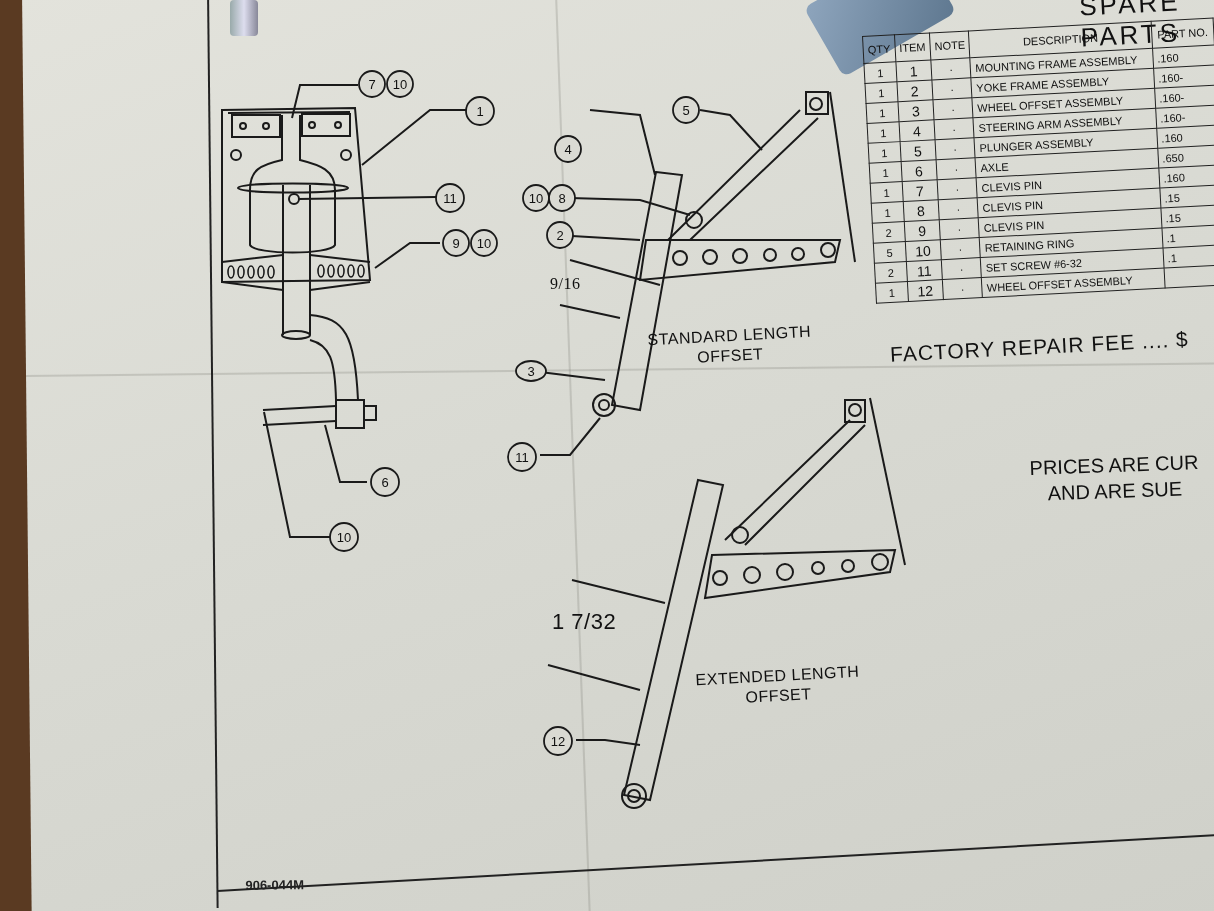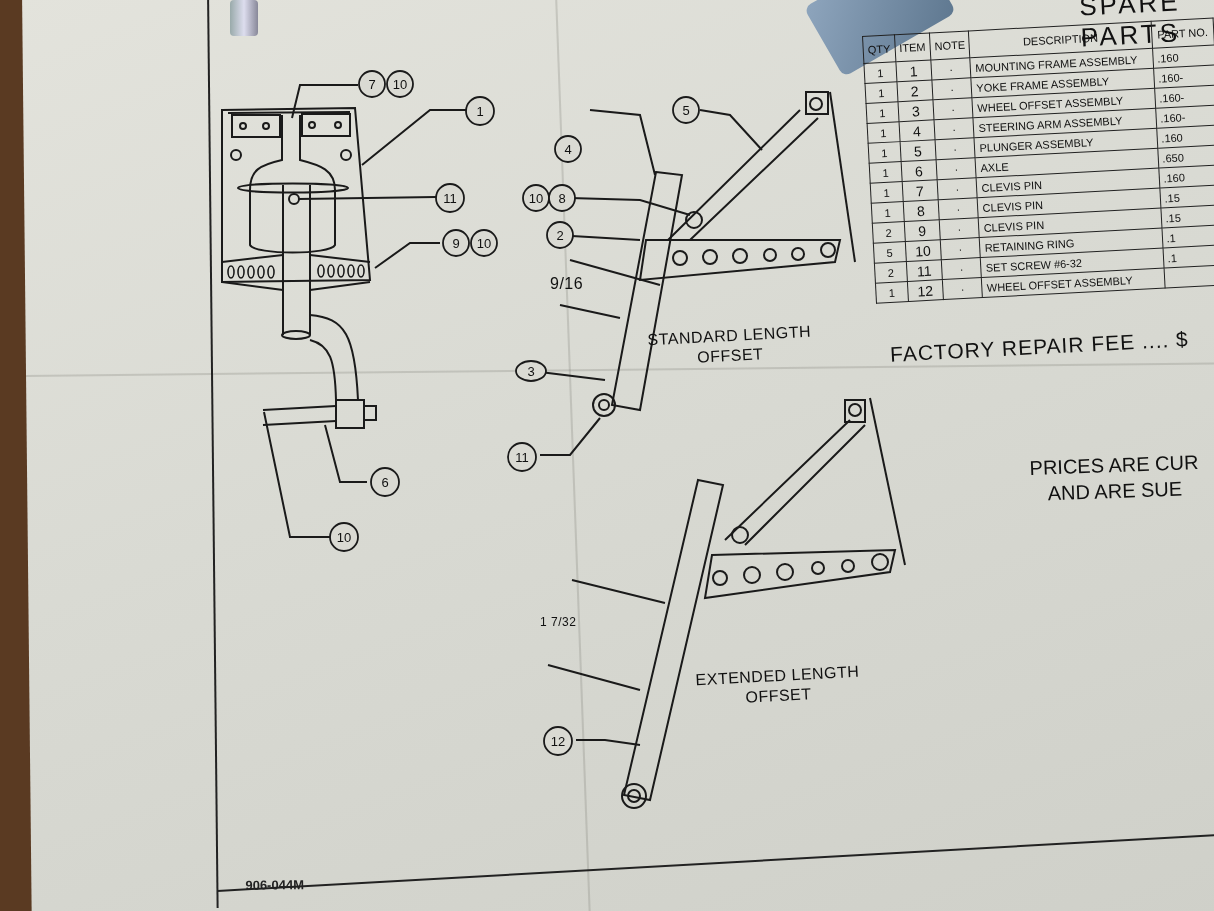--- a/index.html
+++ b/index.html
@@ -158,26 +158,26 @@
     <text x="568" y="154">4</text>
     <text x="536" y="203">10</text>
       <text x="562" y="203">8</text>
     <text x="560" y="240">2</text>
     <text x="531" y="376">3</text>
     <text x="522" y="462">11</text>
     <text x="558" y="746">12</text>
   </g>
 </svg>
 
-<div class="label" style="left:550px;top:274px;font-size:16px;">9/16</div>
+<div class="label" style="left:550px;top:274px;font-size:16px;font-family:Liberation Serif, serif;">9/16</div>
 <div class="label" style="left:648px;top:326px;transform:rotate(-3deg);">
   <div>STANDARD LENGTH</div>
   <div>OFFSET</div>
 </div>
-<div class="label" style="left:540px;top:612px;font-size:12px;">1 7/32</div>
+<div class="label" style="left:552px;top:612px;font-size:22px;">1 7/32</div>
 <div class="label" style="left:696px;top:666px;transform:rotate(-3deg);">
   <div>EXTENDED LENGTH</div>
   <div>OFFSET</div>
 </div>
 
 <div class="parts-title">SPARE PARTS</div>
 
 <div class="parts">
   <table class="pt">
     <thead>

